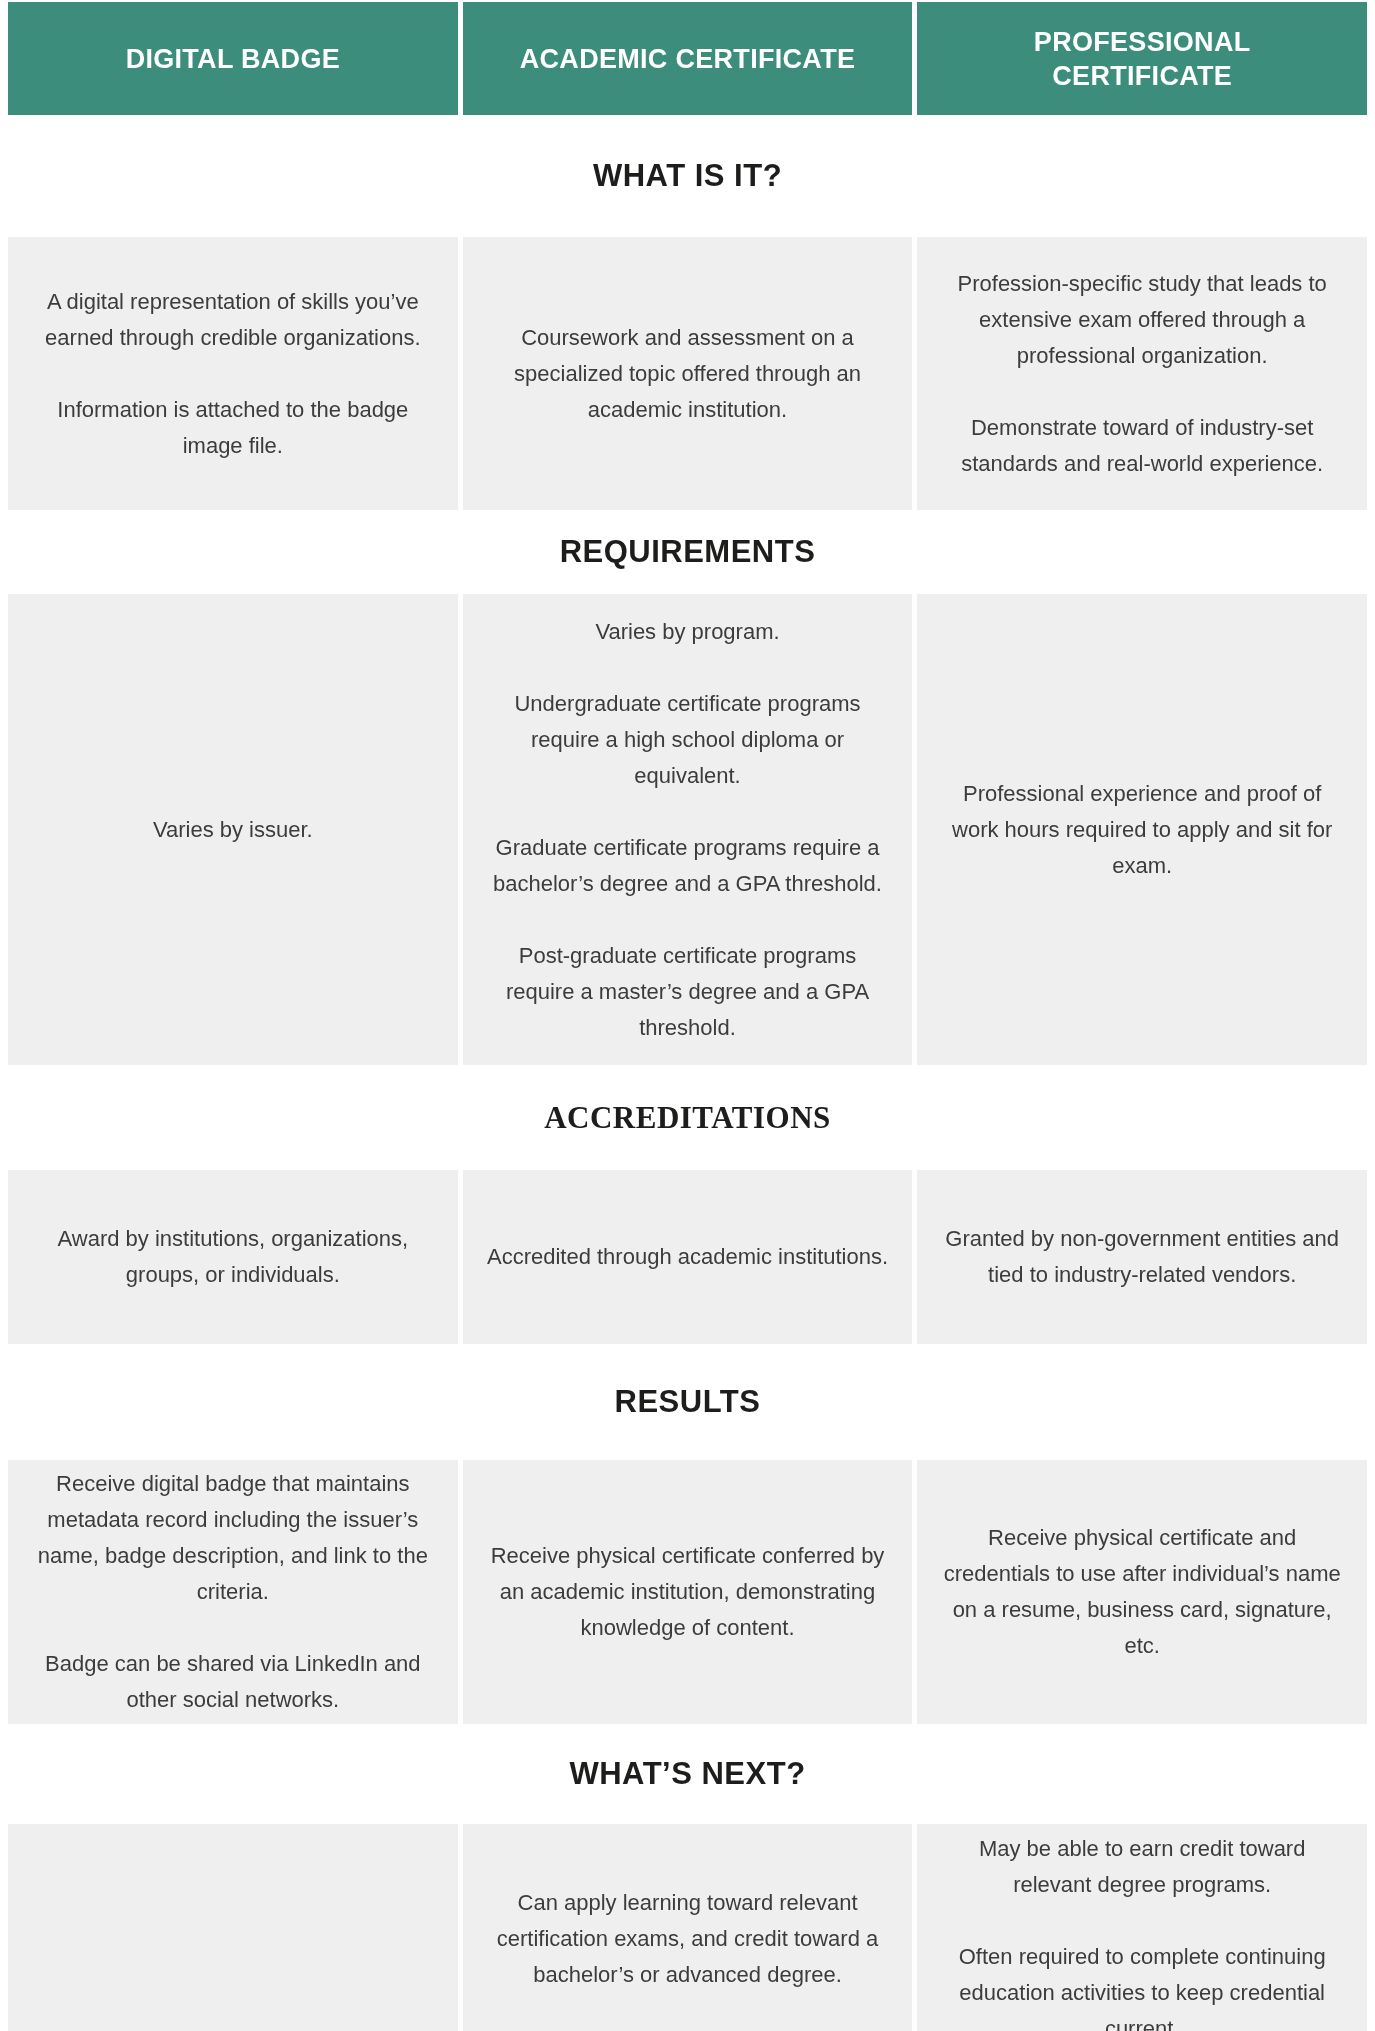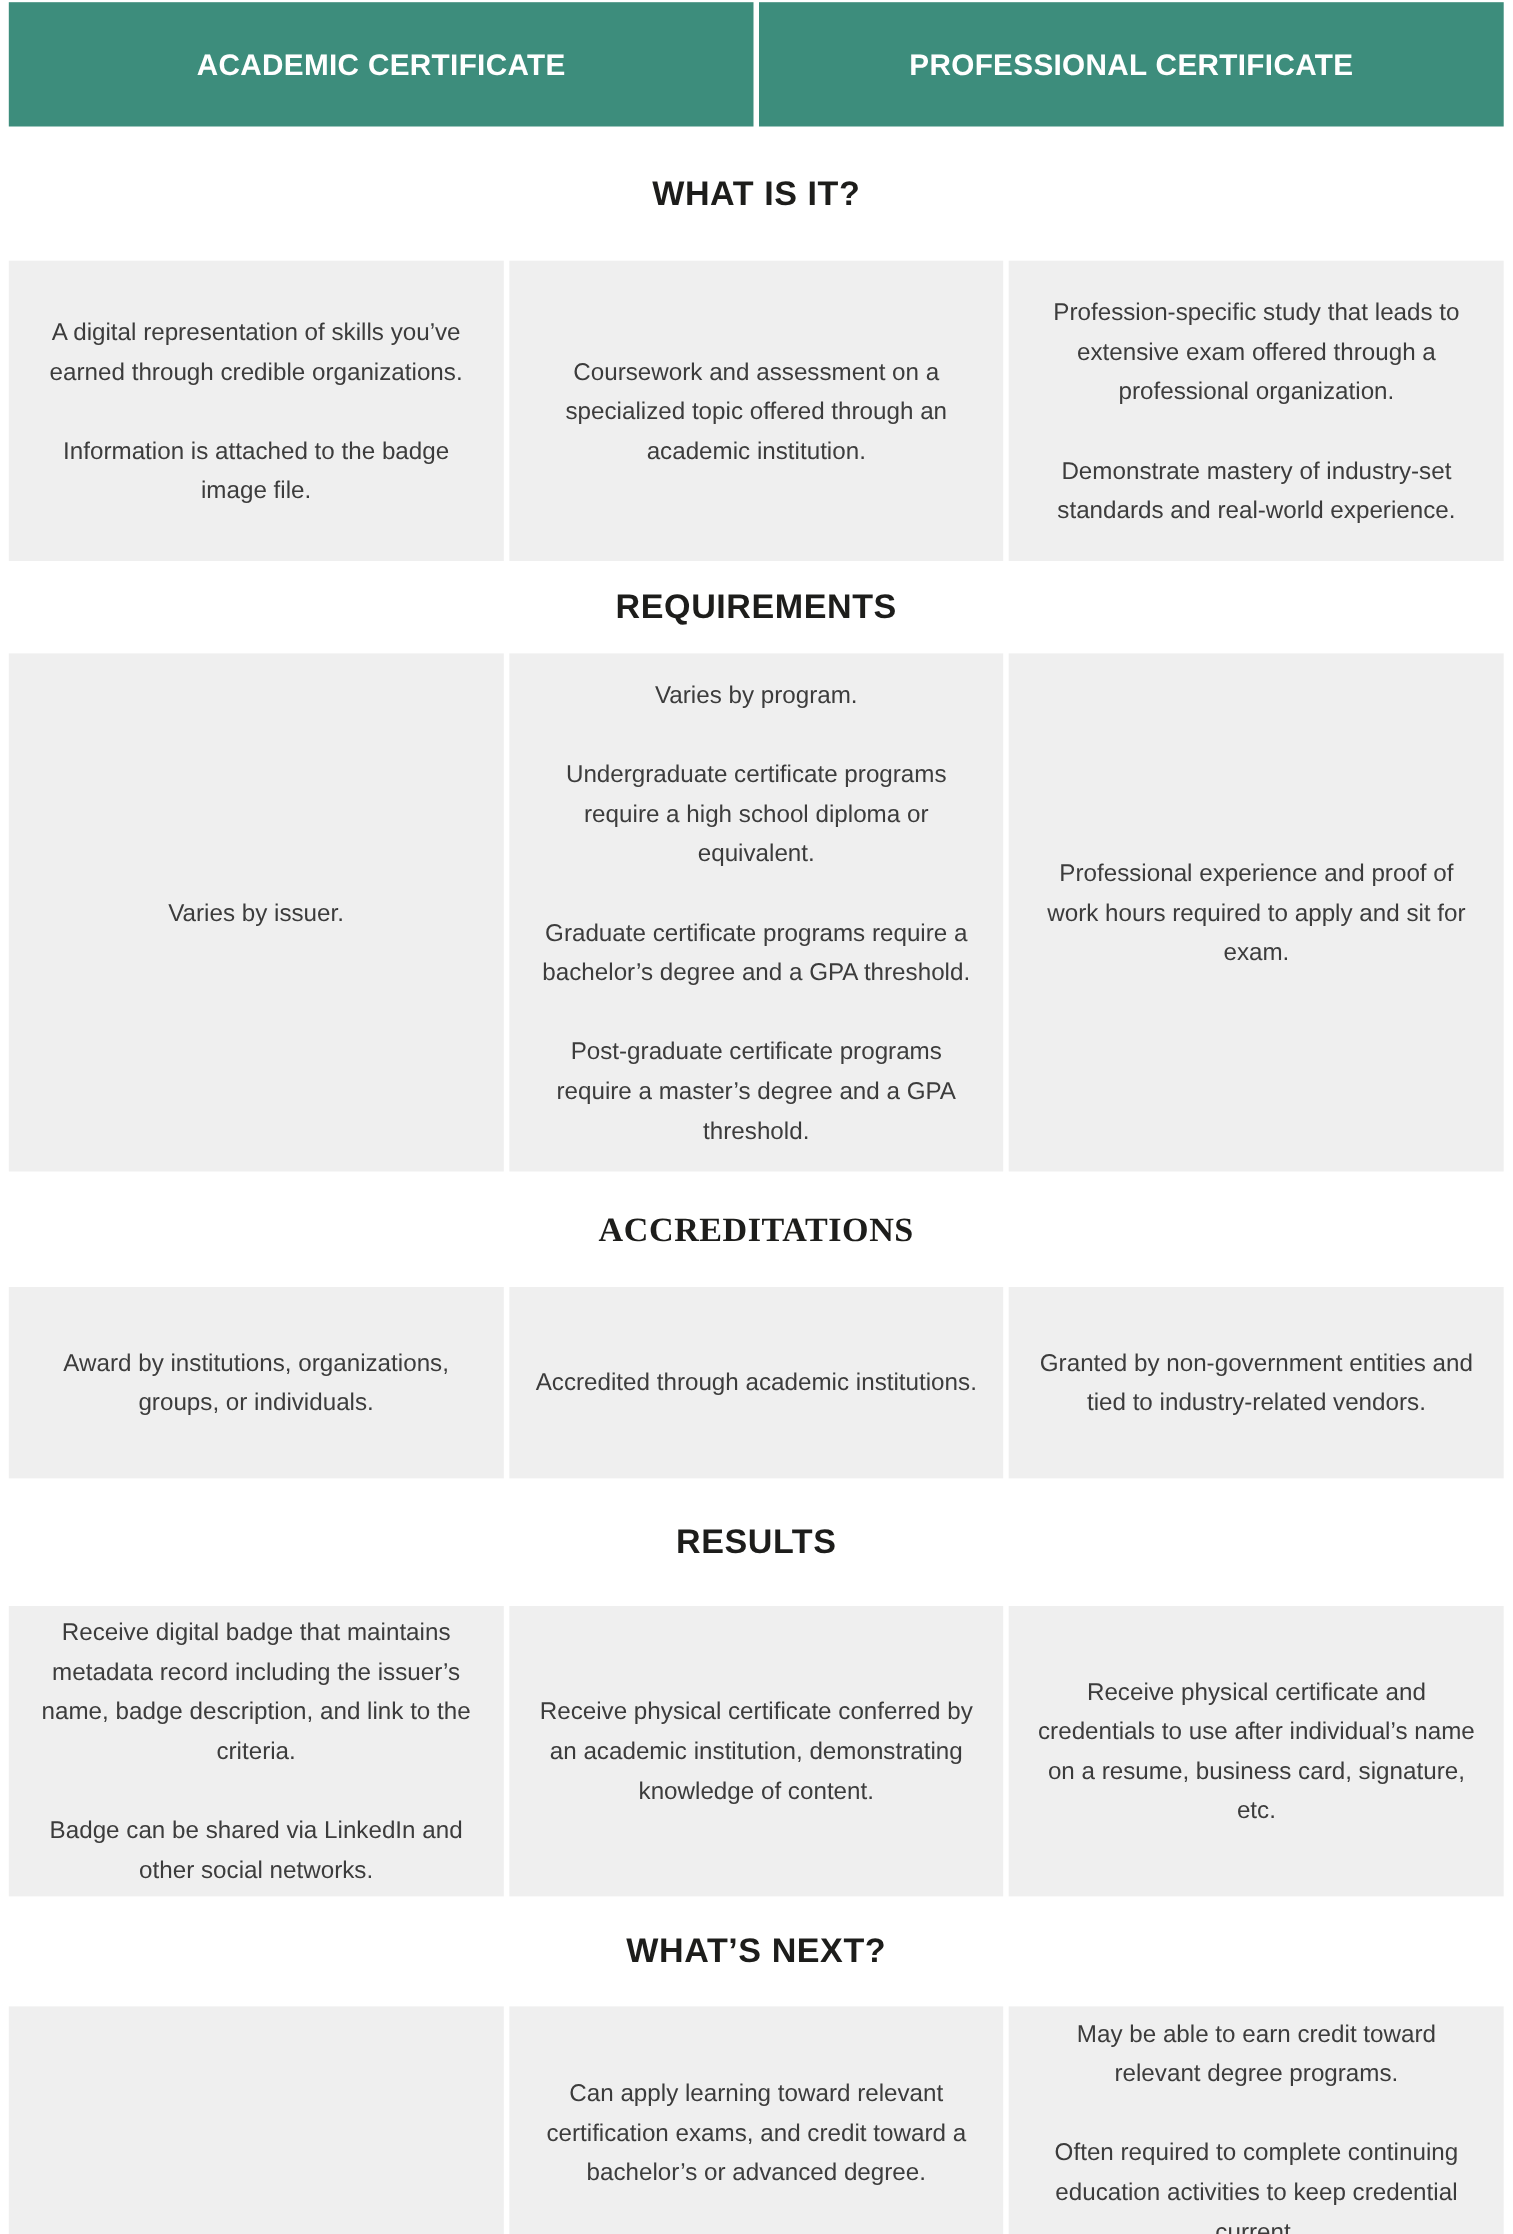--- a/index.html
+++ b/index.html
@@ -63,36 +63,37 @@
   .r2 { height: 174px; }
   .r3 { height: 264px; border-radius: 27px; }
   .r4 { height: 229px; }
 </style>
 </head>
 <body>
 
 <div class="page">
 
   <div class="row header-row">
+    <div class="hcell">DIGITAL BADGE</div>
     <div class="hcell">ACADEMIC CERTIFICATE</div>
     <div class="hcell">PROFESSIONAL CERTIFICATE</div>
   </div>
 
   <div class="section-title t0">WHAT IS IT?</div>
   <div class="row r0">
     <div class="cell">
       <p>A digital representation of skills you’ve earned through credible organizations.</p>
       <p>Information is attached to the badge image file.</p>
     </div>
     <div class="cell">
       <p>Coursework and assessment on a specialized topic offered through an academic institution.</p>
     </div>
     <div class="cell">
       <p>Profession-specific study that leads to extensive exam offered through a professional organization.</p>
-      <p>Demonstrate mastery of industry-set standards and real-world experience.</p>
+      <p>Demonstrate toward of industry-set standards and real-world experience.</p>
     </div>
   </div>
 
   <div class="section-title t1">REQUIREMENTS</div>
   <div class="row r1">
     <div class="cell">
       <p>Varies by issuer.</p>
     </div>
     <div class="cell">
       <p>Varies by program.</p>

